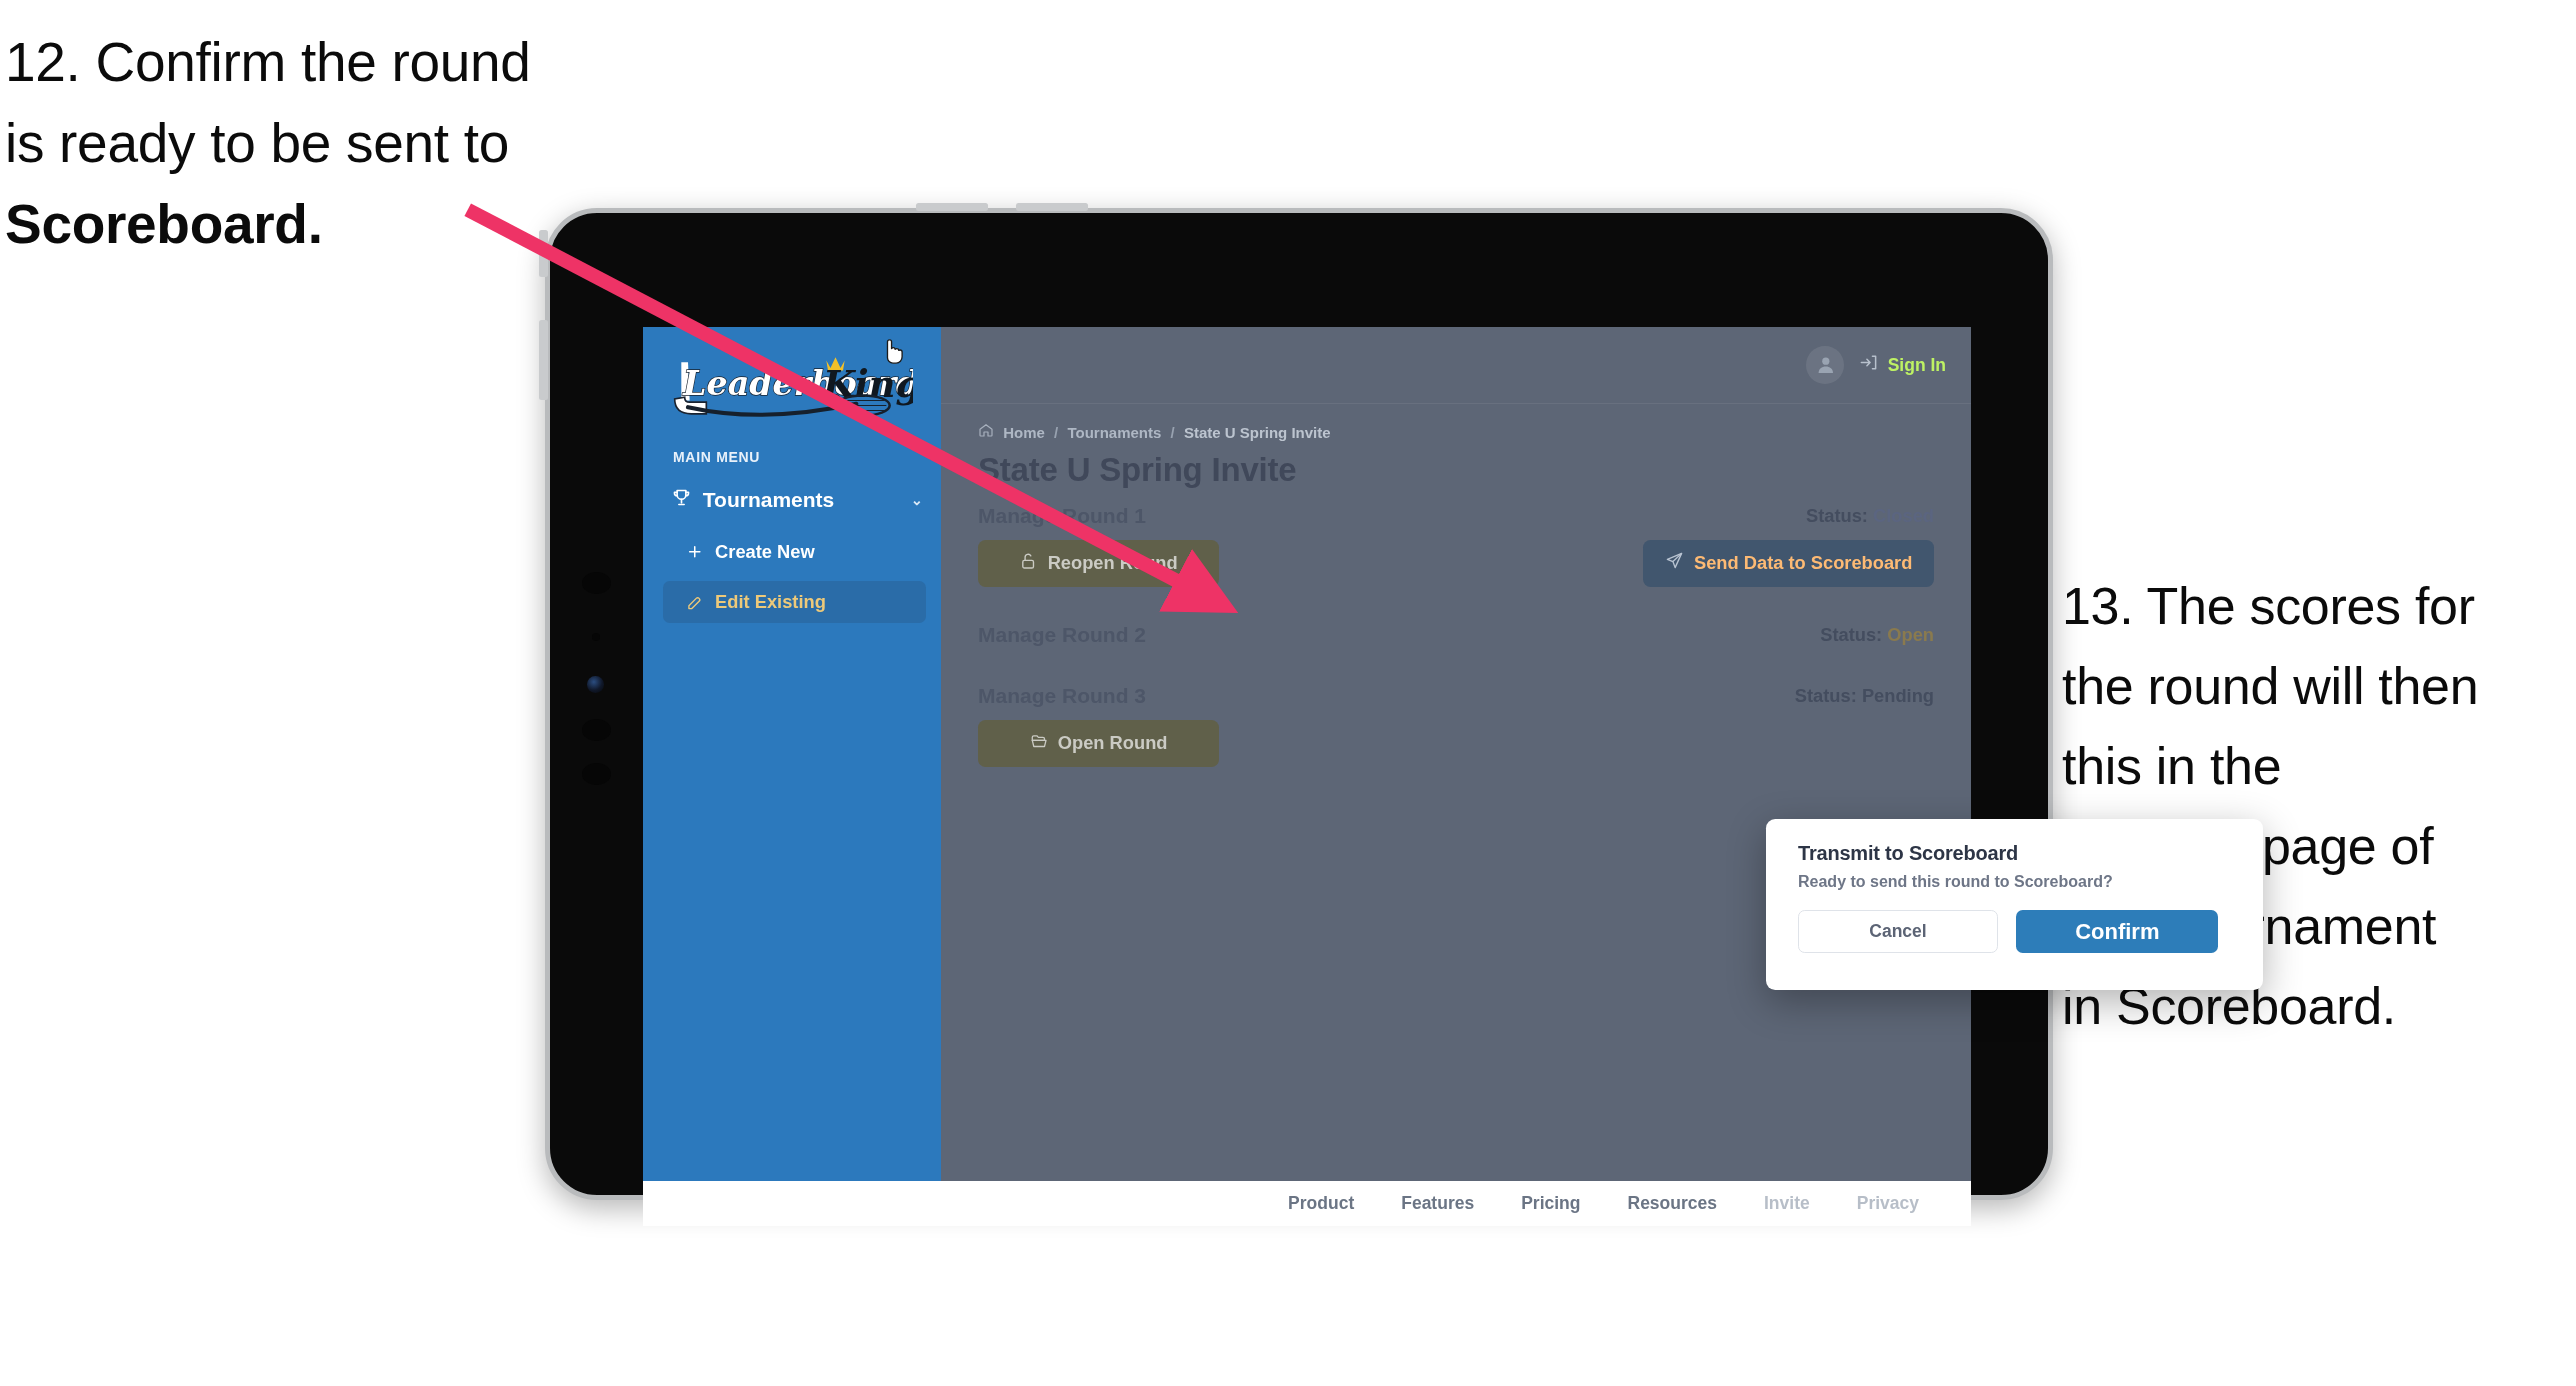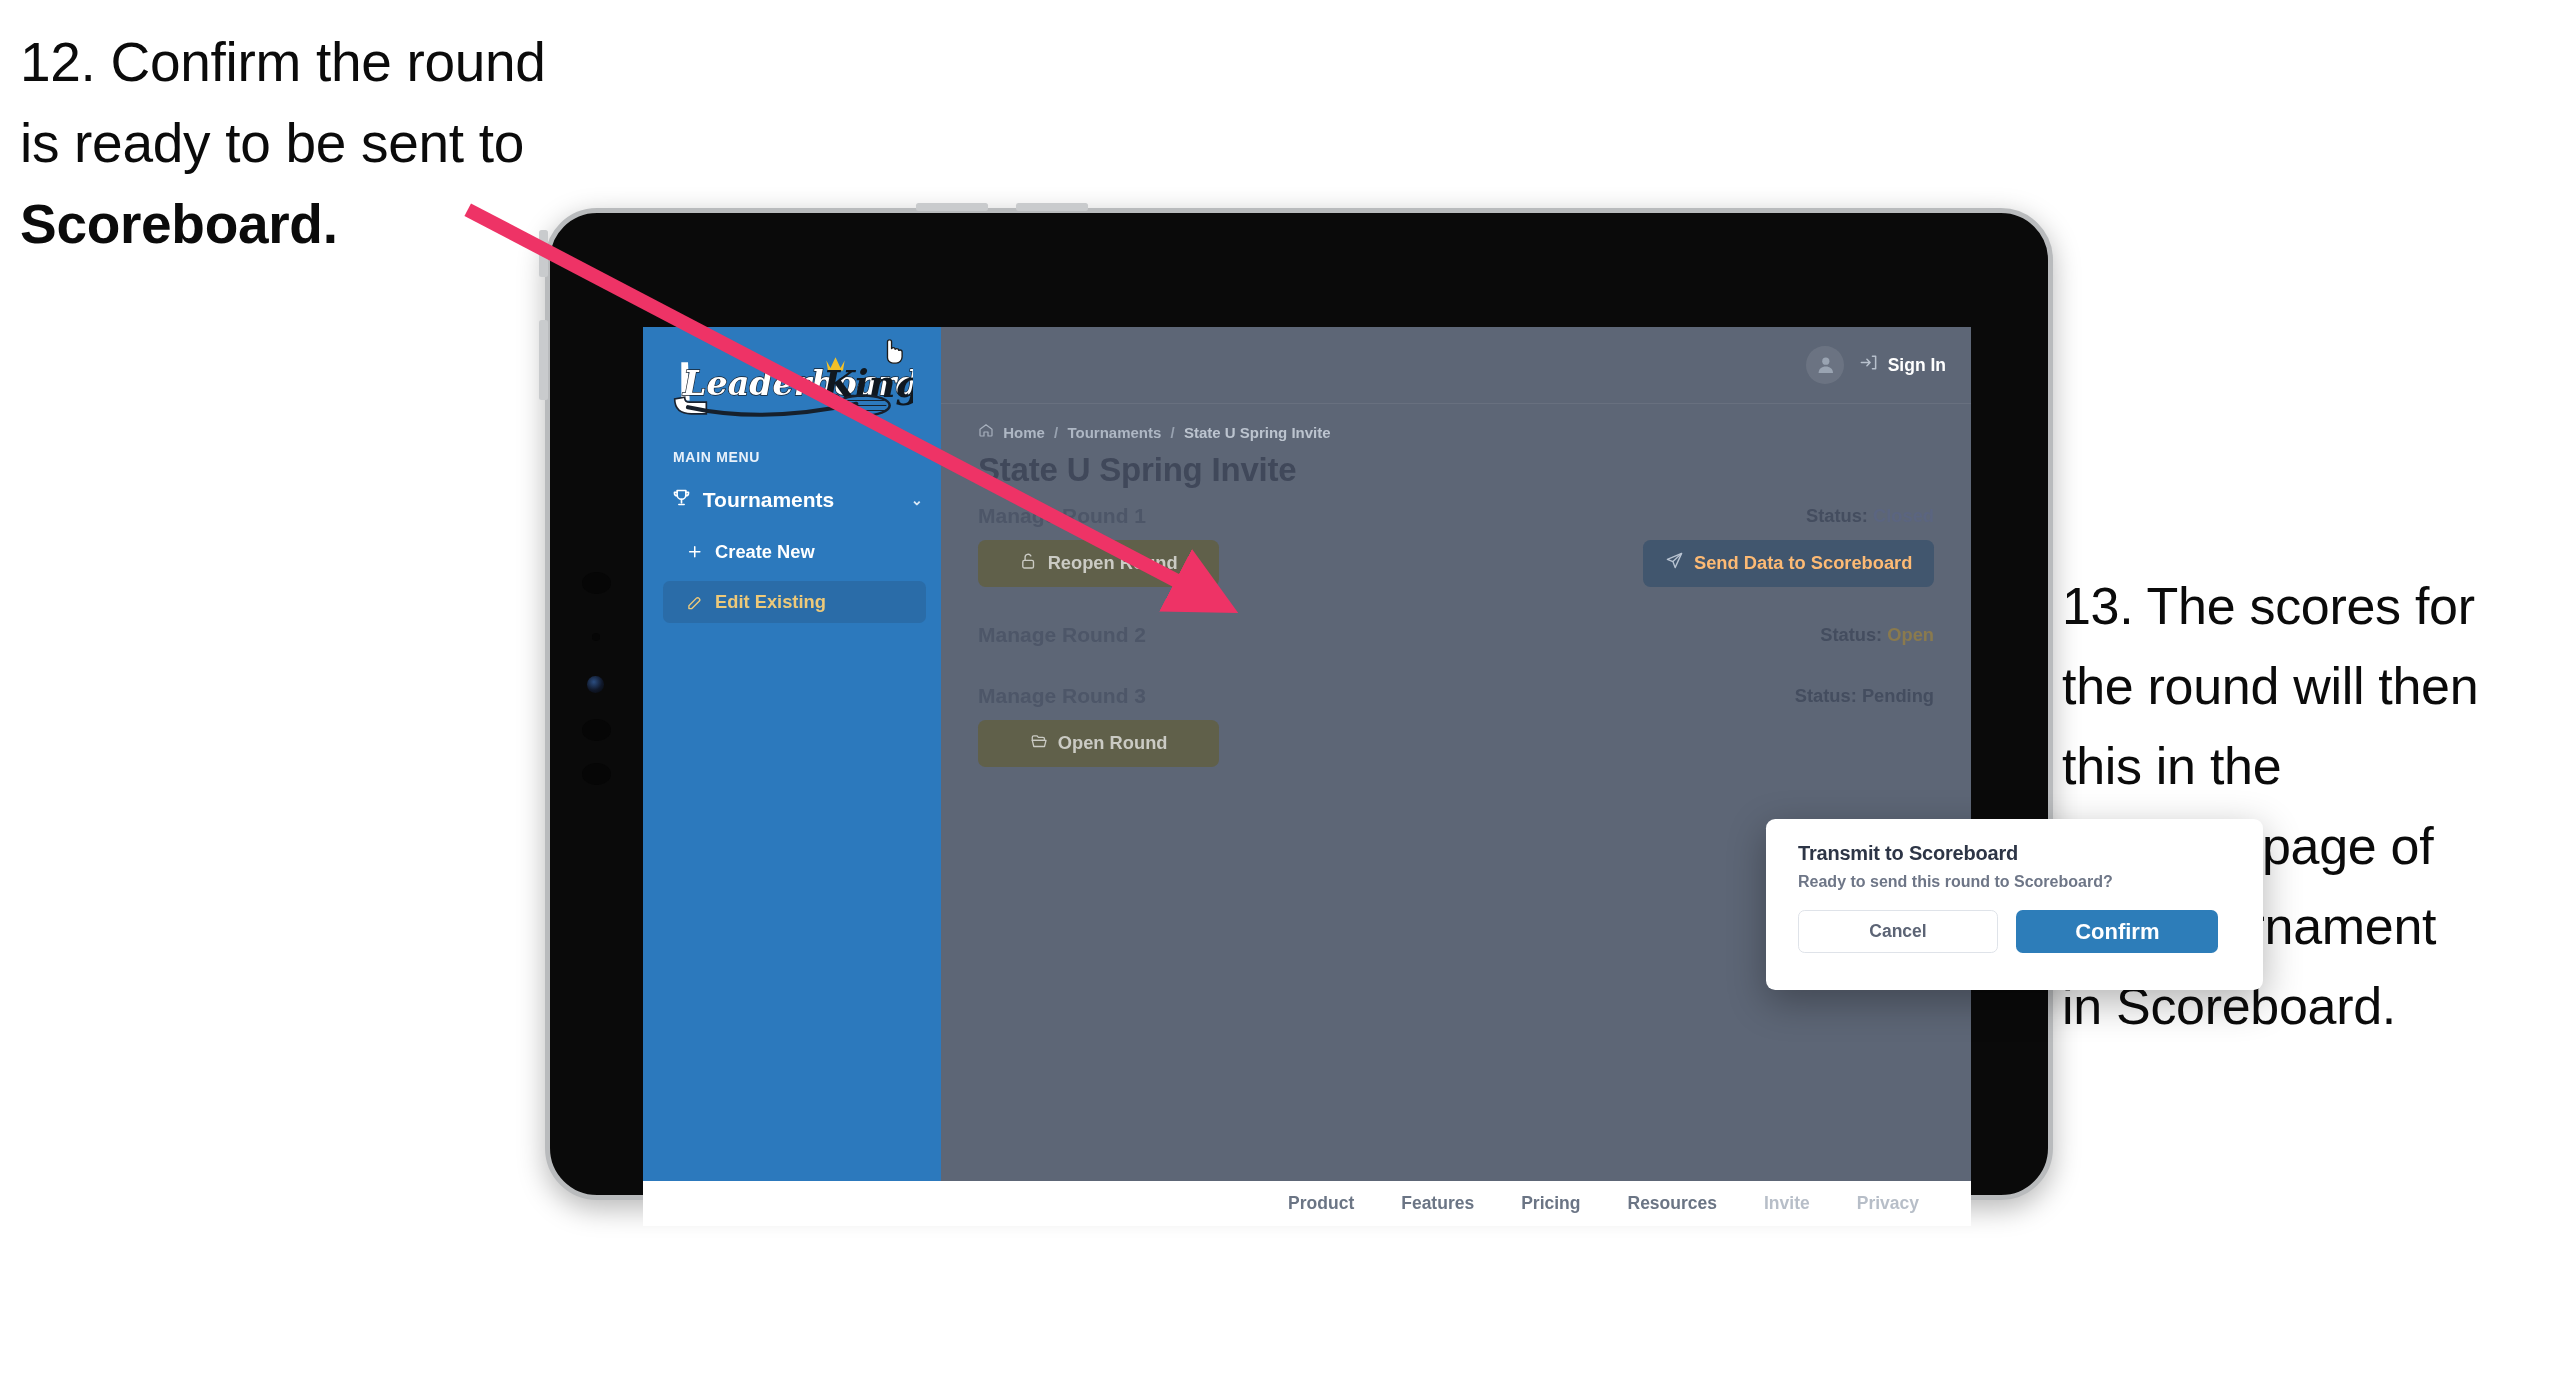--- a/index.html
+++ b/index.html
@@ -21,21 +21,21 @@
 
   
   .caption {
     position: absolute;
     color: #0b0b0b;
     font-family: "Liberation Sans", sans-serif;
     font-weight: 400;
     letter-spacing: -0.3px;
   }
   #caption-left {
-    left: 20px;
+    left: 5px;
     top: 21.6px;
     width: 641px;
     font-size: 55px;
     line-height: 81px;
   }
   #caption-right {
     left: 2062px;
     top: 566px;
     width: 516px;
     font-size: 52px;
@@ -194,21 +194,21 @@
     flex-shrink: 0;
   }
   #avatar {
     width: 38px; height: 38px;
     border-radius: 50%;
     background: rgba(255,255,255,0.09);
     display: flex; align-items: center; justify-content: center;
   }
   #signin-btn {
     display: flex; align-items: center; gap: 9.2px;
-    color: #ffffff;
+    color: #bef264;
     font-size: 17.5px; font-weight: 700;
   }
 
   #page-pad { padding: 18.3px 37px 0 37px; }
 
   #breadcrumb {
     display: flex; align-items: flex-end; gap: 9.2px;
     color: #aeb7c4;
     font-size: 15px;
     font-weight: 600;

